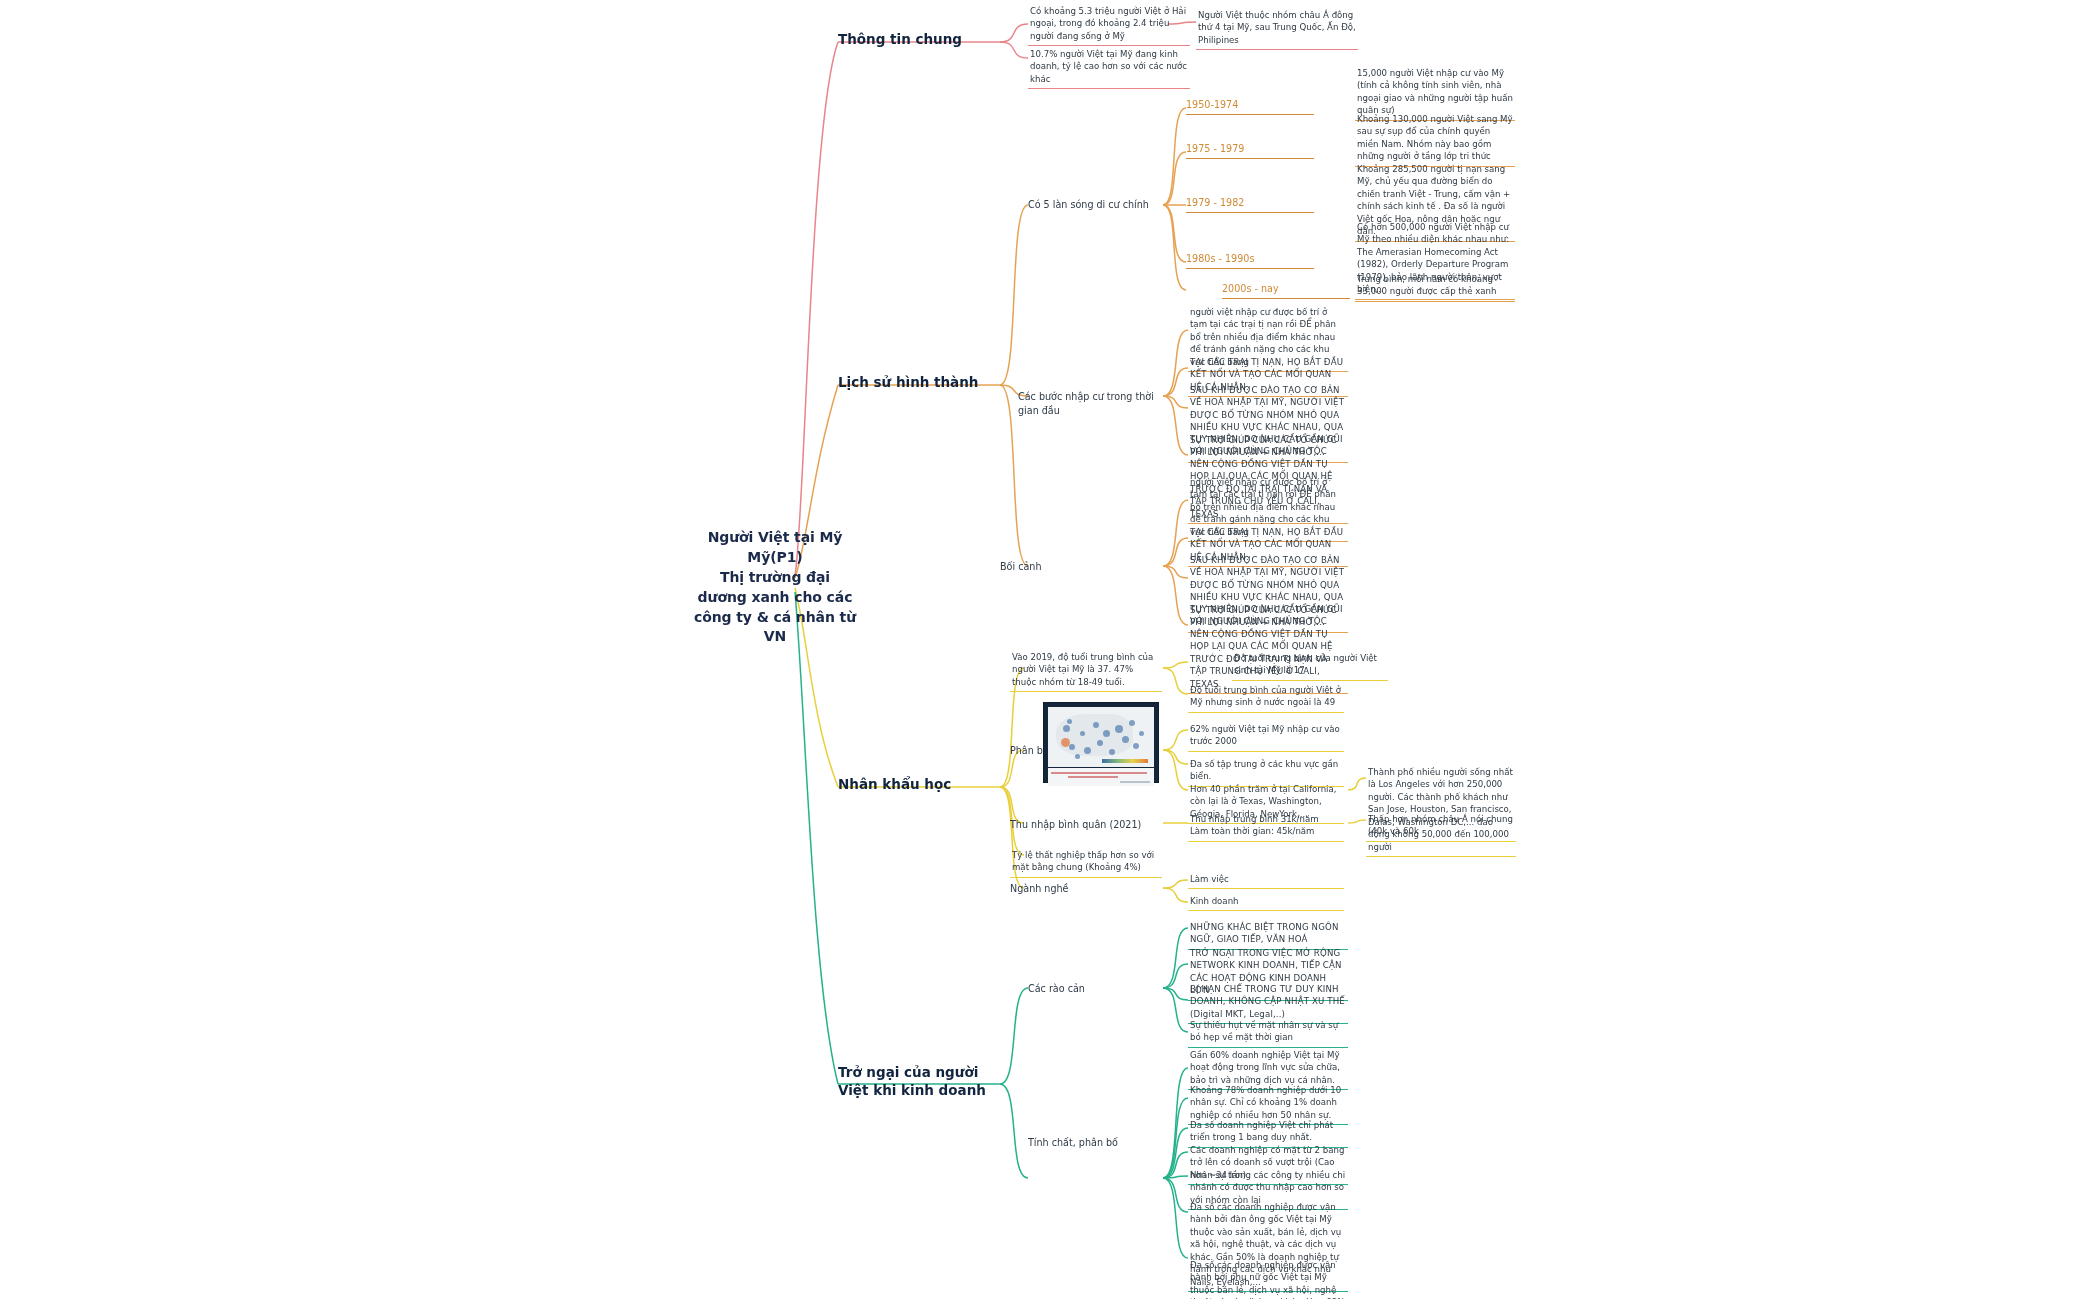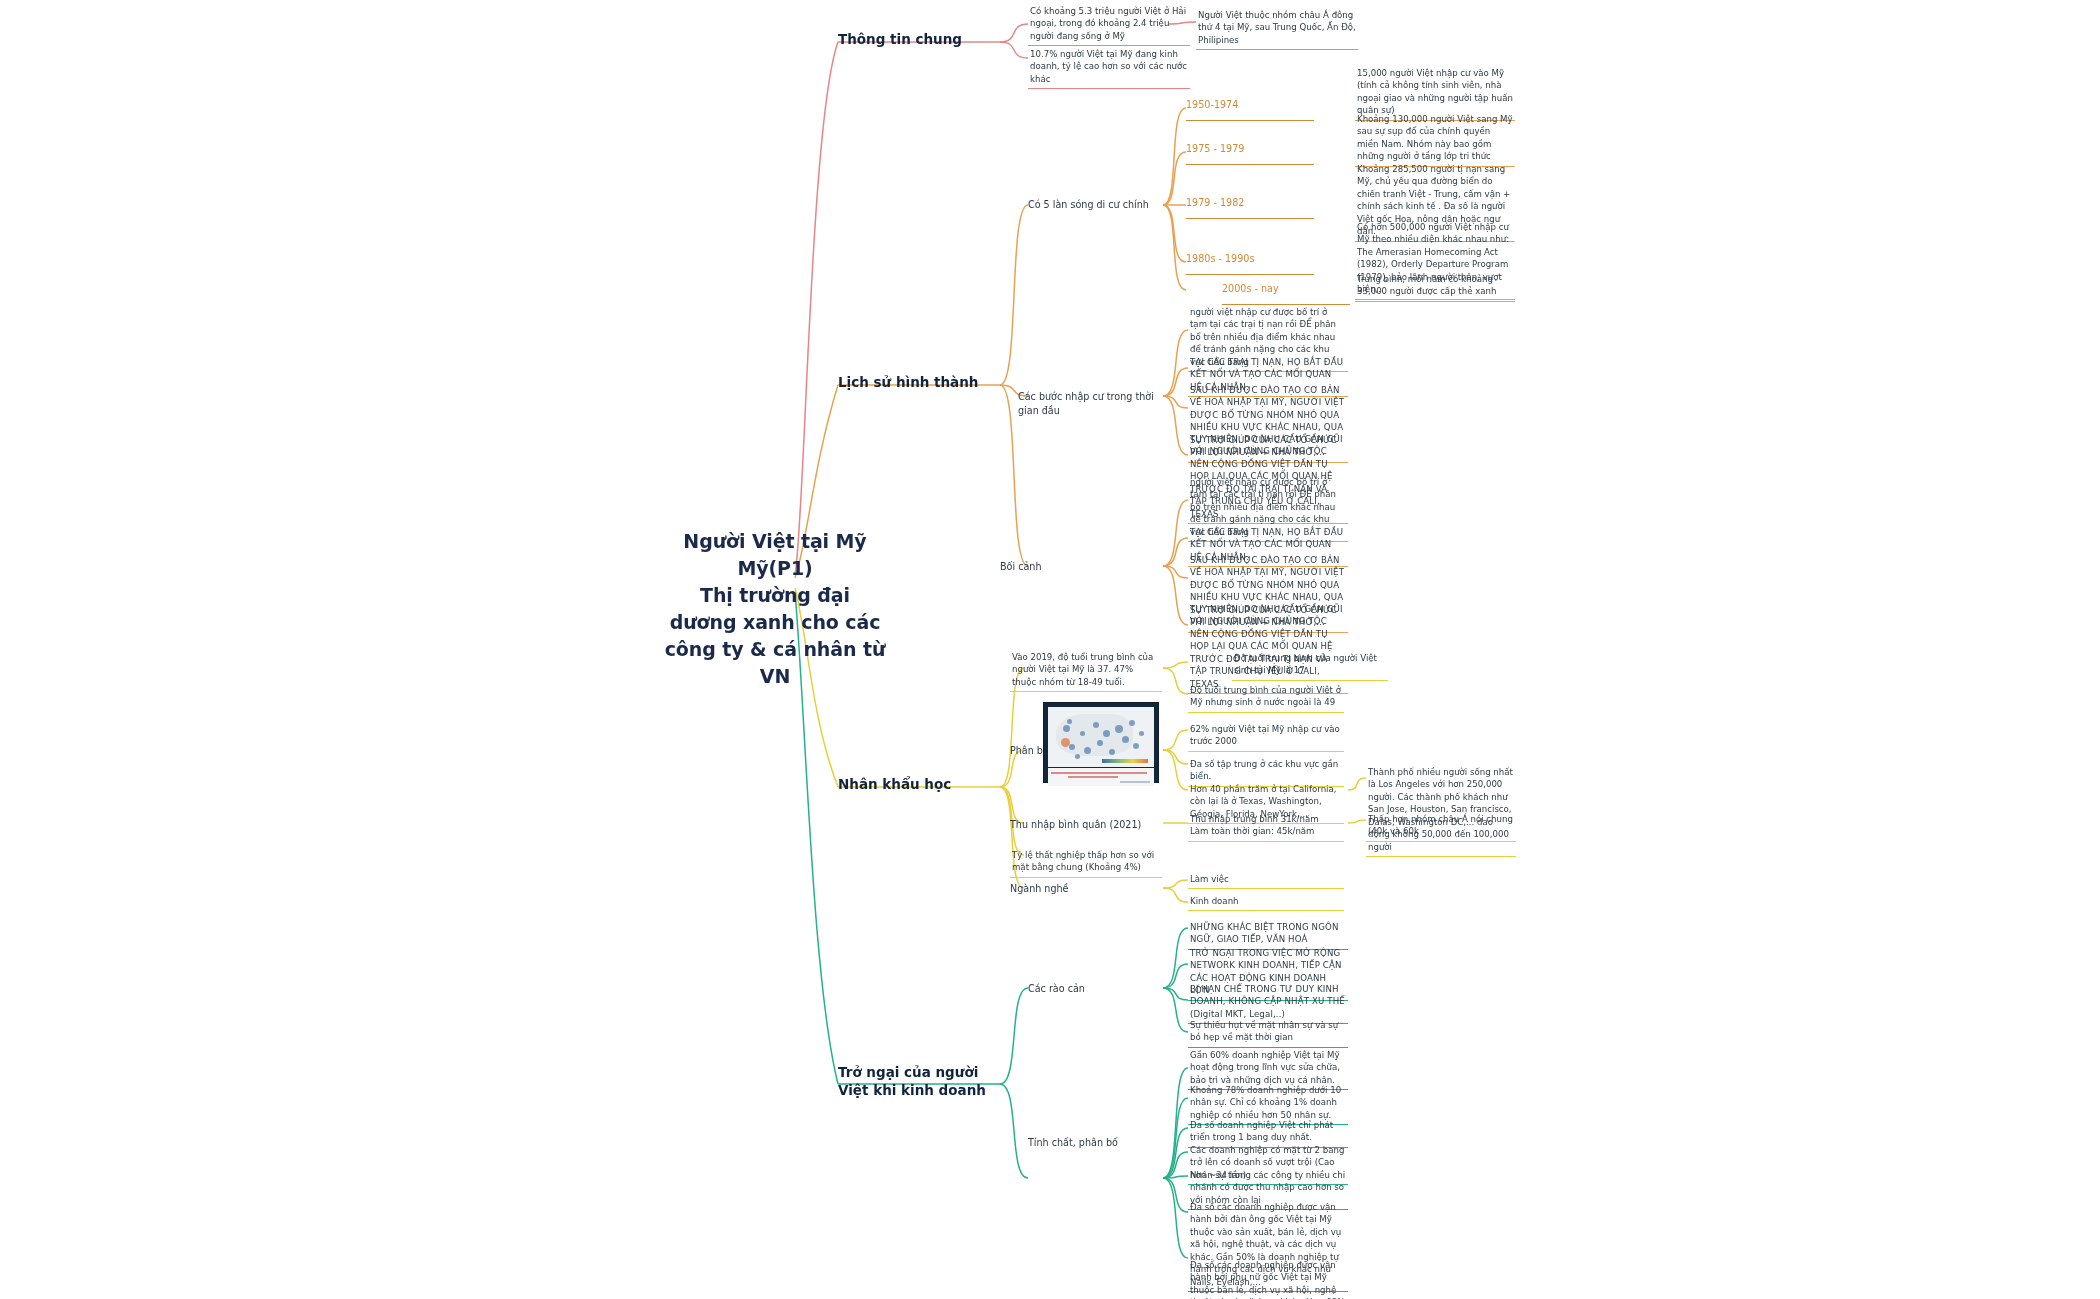--- a/index.html
+++ b/index.html
@@ -13,39 +13,39 @@
   svg#links { position: absolute; left: 0; top: 0; width: 2100px; height: 1299px; pointer-events: none; }
 
   .node { position: absolute; }
 
   
   .root {
     width: 300px;
     text-align: center;
     color: #1b2a4a;
     font-weight: bold;
-    font-size: 19px;
+    font-size: 14px;
     line-height: 1.42;
     letter-spacing: -0.1px;
   }
 
   
   .l1 {
     color: #11243f;
     font-weight: bold;
     font-size: 13.5px;
     line-height: 1.35;
   }
 
   
   .l2 {
     font-size: 9.6px;
     color: #2e3a46;
     line-height: 1.45;
-    padding-bottom: 8px;
+    padding-bottom: 2px;
   }
   .l2.ul { border-bottom: 1.4px solid currentColor; }
 
   
   .leaf {
     font-size: 8.6px;
     color: #2f3a44;
     line-height: 1.45;
     padding: 1px 2px 3px 2px;
     border-bottom: 1.4px solid #cfcfcf;

